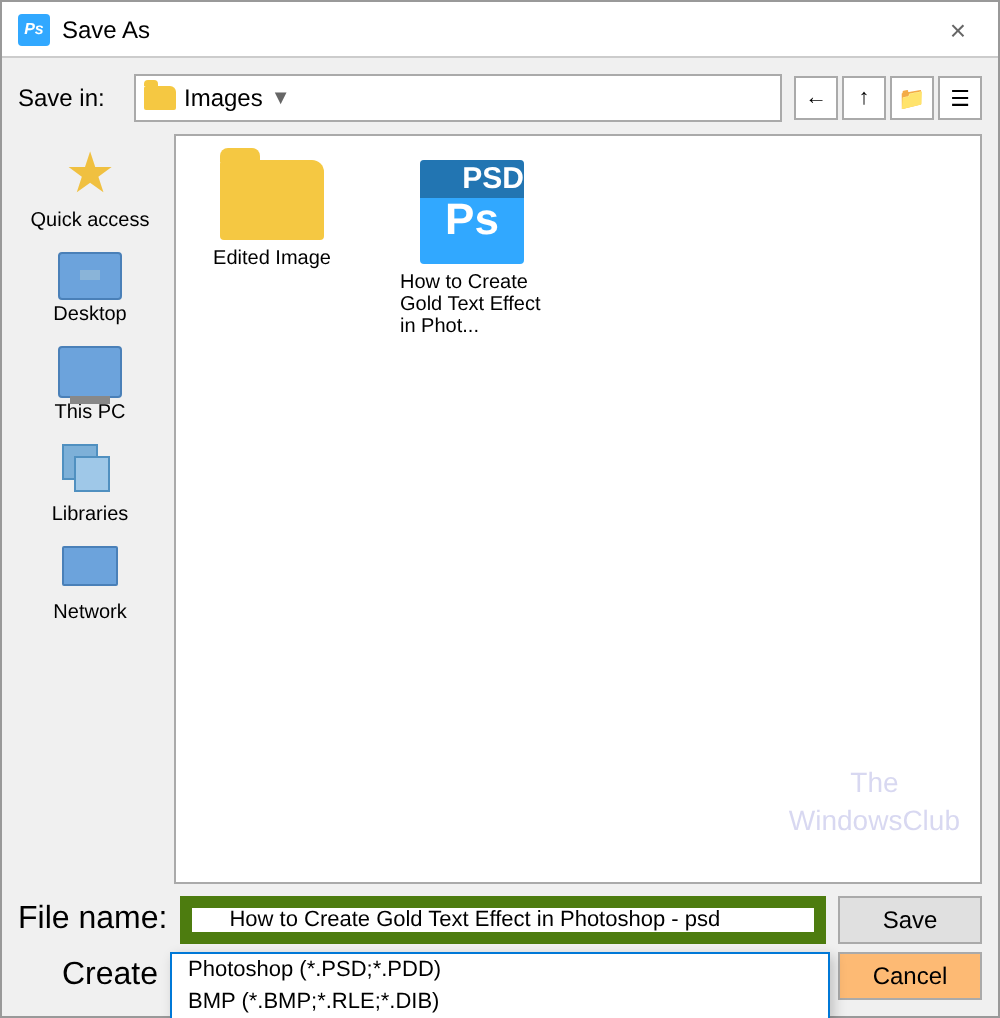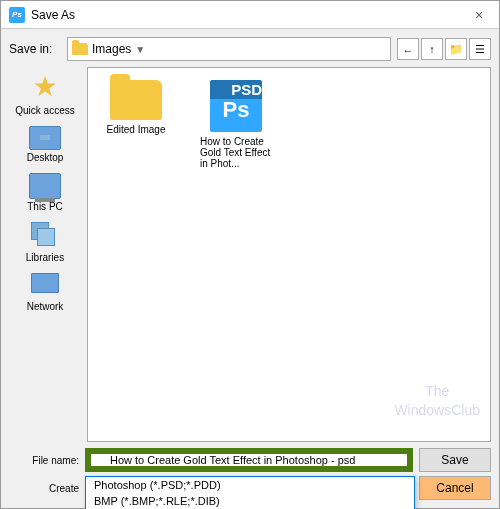--- a/index.html
+++ b/index.html
@@ -347,21 +347,21 @@
       flex-shrink: 0;
     }
 
     .filename-row {
       display: flex;
       align-items: center;
       gap: 6px;
     }
 
     .field-label {
-      font-size: 10px;
+      font-size: 16px;
       min-width: 70px;
       text-align: right;
       flex-shrink: 0;
     }
 
     .filename-input {
       flex: 1;
       height: 24px;
       border: 6px solid #4d7c0f;
       padding: 0 19px;

